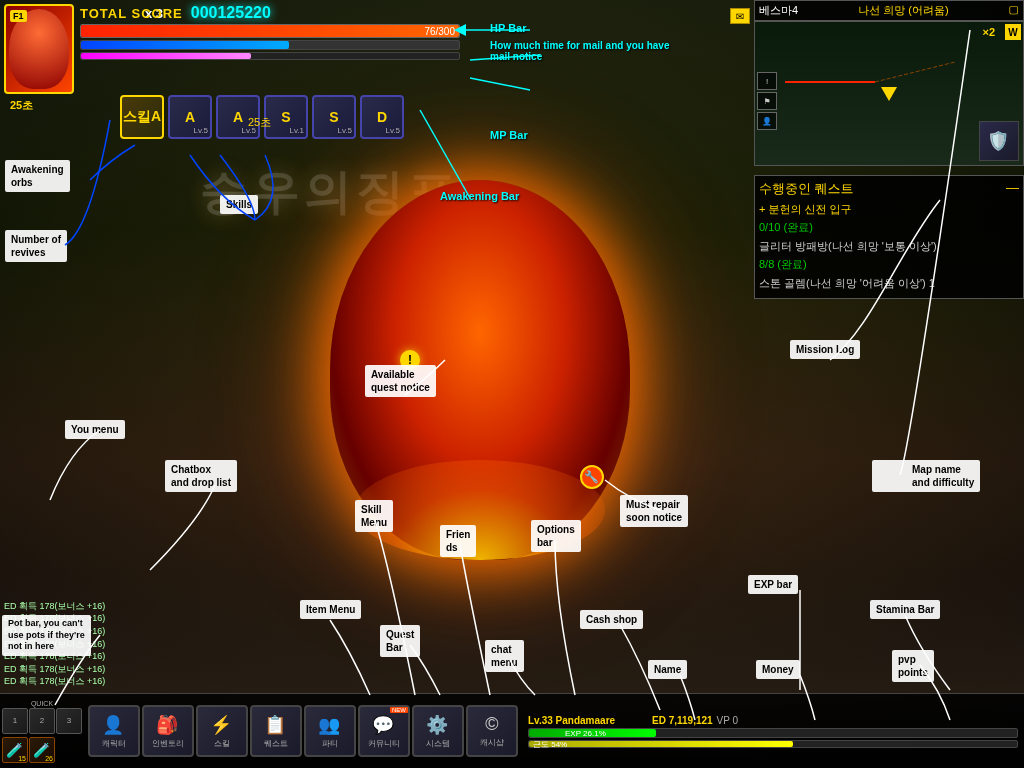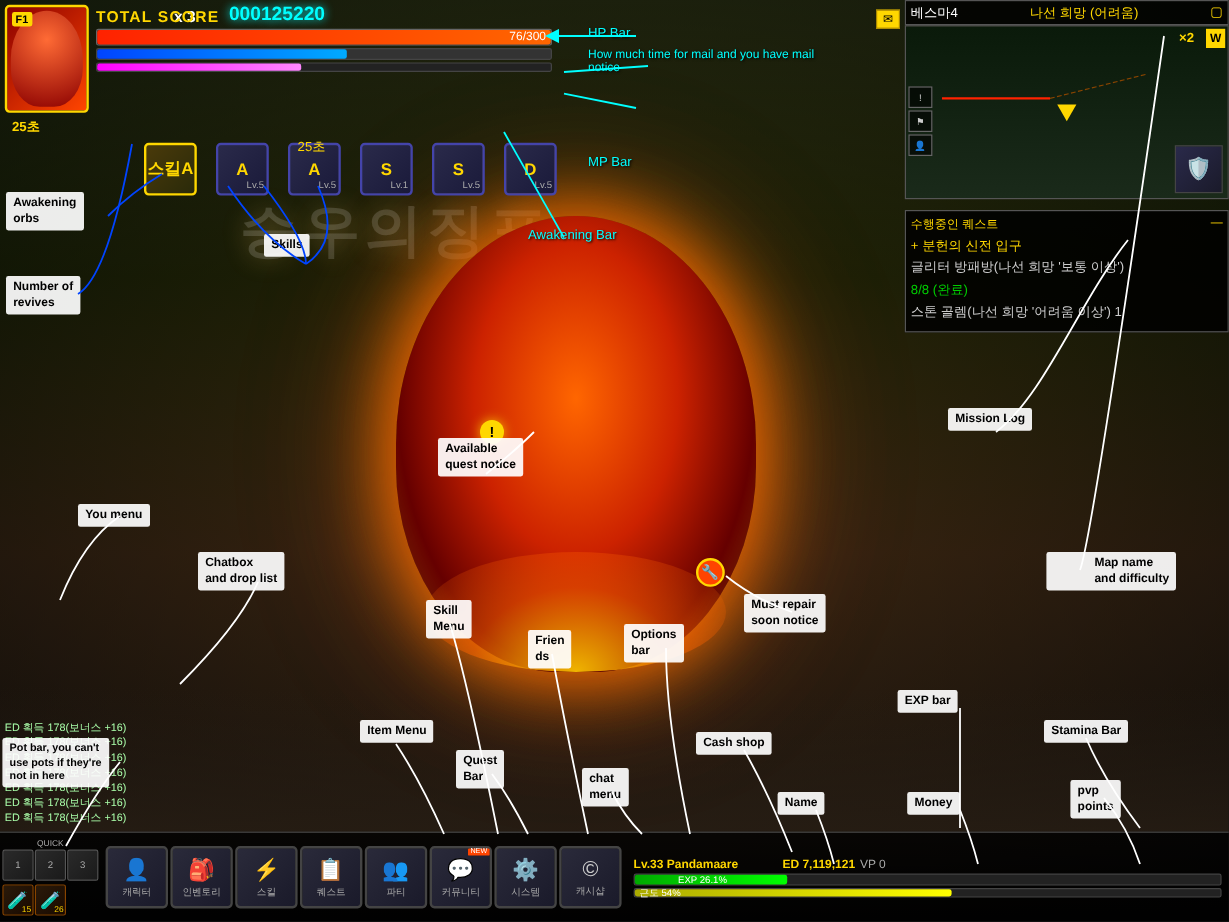--- a/index.html
+++ b/index.html
@@ -191,22 +191,21 @@
       font-weight: bold;
     }
 
     
     #skill-bar {
       position: absolute;
       top: 95px;
       left: 120px;
       display: flex;
       align-items: center;
-      gap: 16px;
-      margin-top: 24px;
+      gap: 4px;
     }
 
     .skill-slot {
       width: 44px;
       height: 44px;
       background: linear-gradient(135deg, #2a2a4a, #1a1a3a);
       border: 2px solid #4444AA;
       border-radius: 4px;
       display: flex;
       flex-direction: column;
@@ -356,21 +355,21 @@
       top: 175px;
       right: 0;
       width: 270px;
       background: rgba(0,0,0,0.85);
       border: 1px solid #555;
       padding: 4px;
     }
 
     #quest-log-header {
       color: #FFD700;
-      font-size: 10px;
+      font-size: 13px;
       margin-bottom: 4px;
       display: flex;
       justify-content: space-between;
     }
 
     .quest-entry {
       color: #ccc;
       font-size: 11px;
       line-height: 1.4;
       margin-bottom: 3px;
@@ -609,21 +608,21 @@
       font-weight: bold;
       padding: 3px 6px;
       border-radius: 2px;
       line-height: 1.3;
     }
 
     .cyan-label {
       position: absolute;
       color: #00FFFF;
       font-size: 11px;
-      font-weight: normal;
+      font-weight: bold;
       text-shadow: 1px 1px 2px #000;
     }
 
     
     #arrows-svg {
       position: absolute;
       top: 0; left: 0;
       width: 100%; height: 100%;
       pointer-events: none;
     }
@@ -806,20 +805,21 @@
     <div style="position:absolute; bottom:4px; right:4px; width:40px; height:40px; background:linear-gradient(135deg,#2a2a4a,#1a1a2a); border:1px solid #444; display:flex; align-items:center; justify-content:center; font-size:18px;">🛡️</div>
   </div>
 </div>
 
 <div id="quest-log">
   <div id="quest-log-header">
     <span>수행중인 퀘스트</span>
     <span>—</span>
   </div>
   <div class="quest-entry active">+ 분헌의 신전 입구</div>
+  <div class="quest-entry completed">0/10 (완료)</div>
   <div class="quest-entry">글리터 방패방(나선 희망 '보통 이상')</div>
   <div class="quest-entry completed">8/8 (완료)</div>
   <div class="quest-entry">스톤 골렘(나선 희망 '어려움 이상') 1</div>
 </div>
 
 <div id="chat-log">
   <div class="chat-line">ED 획득 178(보너스 +16)</div>
   <div class="chat-line">ED 획득 178(보너스 +16)</div>
   <div class="chat-line">ED 획득 178(보너스 +16)</div>
   <div class="chat-line">ED 획득 178(보너스 +16)</div>
@@ -930,21 +930,21 @@
 <div class="white-annotation" style="top:230px; left:5px;">Number of<br>revives</div>
 
 <div class="white-annotation" style="top:420px; left:65px;">You menu</div>
 
 <div class="white-annotation" style="top:460px; left:165px;">Chatbox<br>and drop list</div>
 
 <div class="white-annotation" style="top:500px; left:355px;">Skill<br>Menu</div>
 
 <div class="white-annotation" style="top:525px; left:440px;">Frien<br>ds</div>
 
-<div class="white-annotation" style="top:520px; left:520px;">Options<br>bar</div>
+<div class="white-annotation" style="top:520px; left:531px;">Options<br>bar</div>
 
 <div class="white-annotation" style="top:495px; left:620px;">Must repair<br>soon notice</div>
 
 <div class="white-annotation" style="top:600px; left:300px;">Item
 Menu</div>
 
 <div class="white-annotation" style="top:625px; left:380px;">Quest<br>Bar</div>
 
 <div class="white-annotation" style="top:640px; left:485px;">chat<br>menu</div>
 

